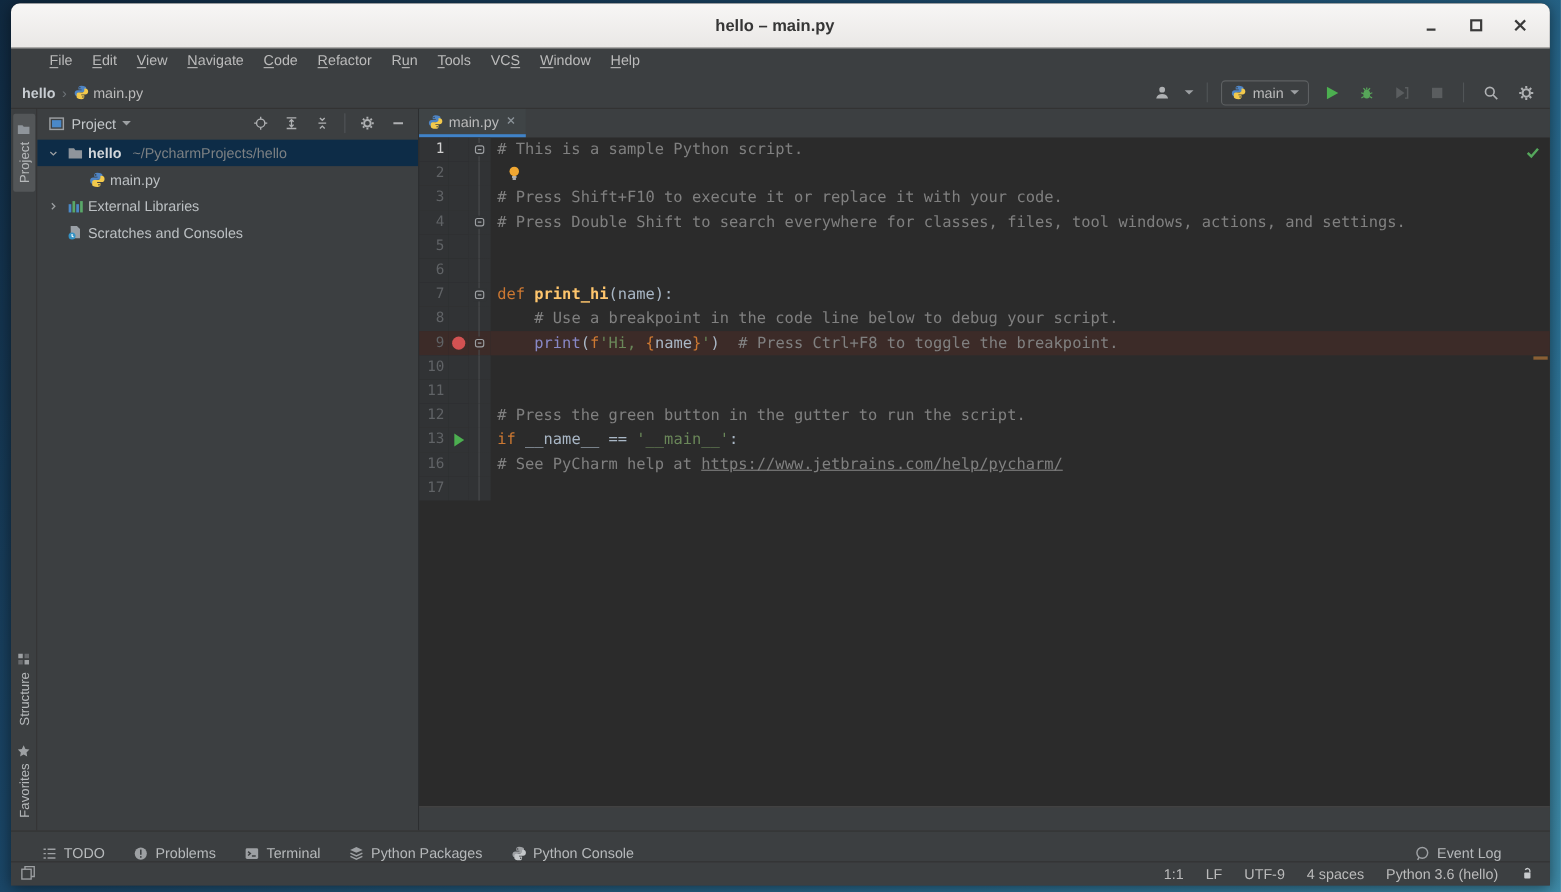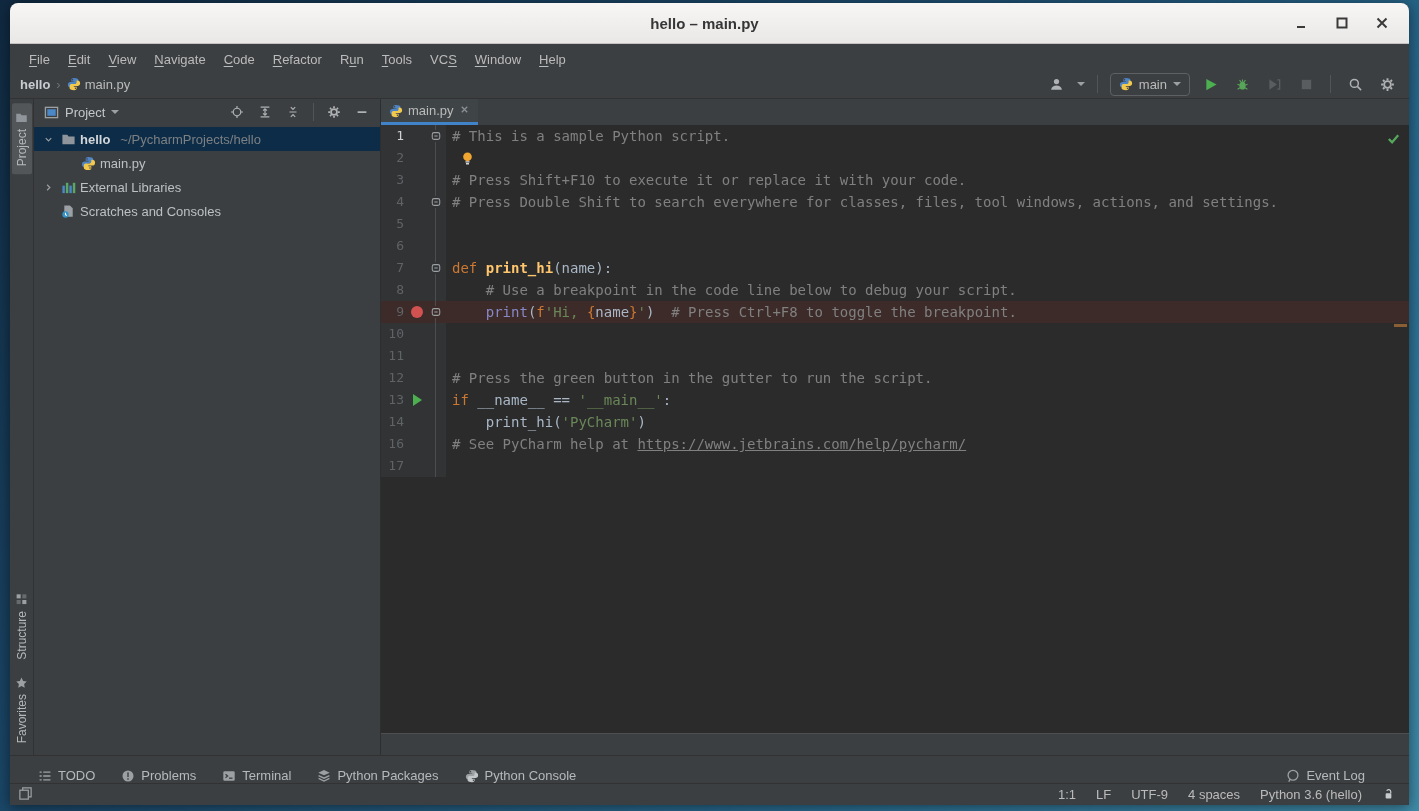--- a/index.html
+++ b/index.html
@@ -17,21 +17,21 @@
   
   .titlebar{
     height:41px; flex:0 0 41px; background:linear-gradient(#f7f6f5,#eae8e6);
     border-bottom:1px solid #c4c1be; display:flex; align-items:center; position:relative;
   }
   .title-text{ position:absolute; left:0; right:10px; text-align:center; color:#363636; font-size:15px; font-weight:bold; }
   .win-btns{ position:absolute; right:14px; display:flex; gap:14px; }
   .win-btn{ width:26px; height:26px; display:flex; align-items:center; justify-content:center; cursor:default; }
   .win-btn svg{ width:14px; height:14px; }
   
-  .menubar{ height:26px; flex:0 0 26px; background:#3c3f41; display:flex; align-items:flex-end; padding-left:10px; }
+  .menubar{ height:26px; flex:0 0 26px; background:#3c3f41; display:flex; align-items:flex-start; padding-left:26px; }
   .menu-item{ padding:3px 9px; color:#bbbbbb; }
   .menu-item u{ text-underline-offset:2px; }
   
   .navbar{ height:29px; flex:0 0 29px; background:#3c3f41; display:flex; align-items:center; padding:0 10px; border-bottom:1px solid #323232; }
   .crumbs{ display:flex; align-items:center; gap:6px; }
   .crumb-sep{ color:#6e7377; font-size:13px; }
   .crumb{ display:flex; align-items:center; gap:4px; }
   .crumb.bold{ font-weight:bold; color:#c8cdd2; }
   .nav-right{ margin-left:auto; display:flex; align-items:center; gap:8px; }
   .tool-sep{ width:1px; height:18px; background:#515557; margin:0 4px; }
@@ -463,26 +463,20 @@
           </div>
           <div class="cl">
             <div class="g-num">13</div>
             <div class="g-icon">
               <span class="run-tri"></span>
             </div>
             <div class="g-fold"></div>
             <div class="g-code"><span class="seg-kw">if </span><span class="seg-plain">__name__ == </span><span class="seg-str">'__main__'</span><span class="seg-plain">:</span></div>
           </div>
           <div class="cl">
-            <div class="g-num">14</div>
-            <div class="g-icon"></div>
-            <div class="g-fold"></div>
-            <div class="g-code"><span class="seg-plain">    print_hi(</span><span class="seg-str">'PyCharm'</span><span class="seg-plain">)</span></div>
-          </div>
-          <div class="cl">
             <div class="g-num">16</div>
             <div class="g-icon"></div>
             <div class="g-fold"></div>
             <div class="g-code"><span class="seg-comment"># See PyCharm help at </span><span class="seg-comment seg-link">https://www.jetbrains.com/help/pycharm/</span></div>
           </div>
           <div class="cl">
             <div class="g-num">17</div>
             <div class="g-icon"></div>
             <div class="g-fold"></div>
             <div class="g-code"></div>

